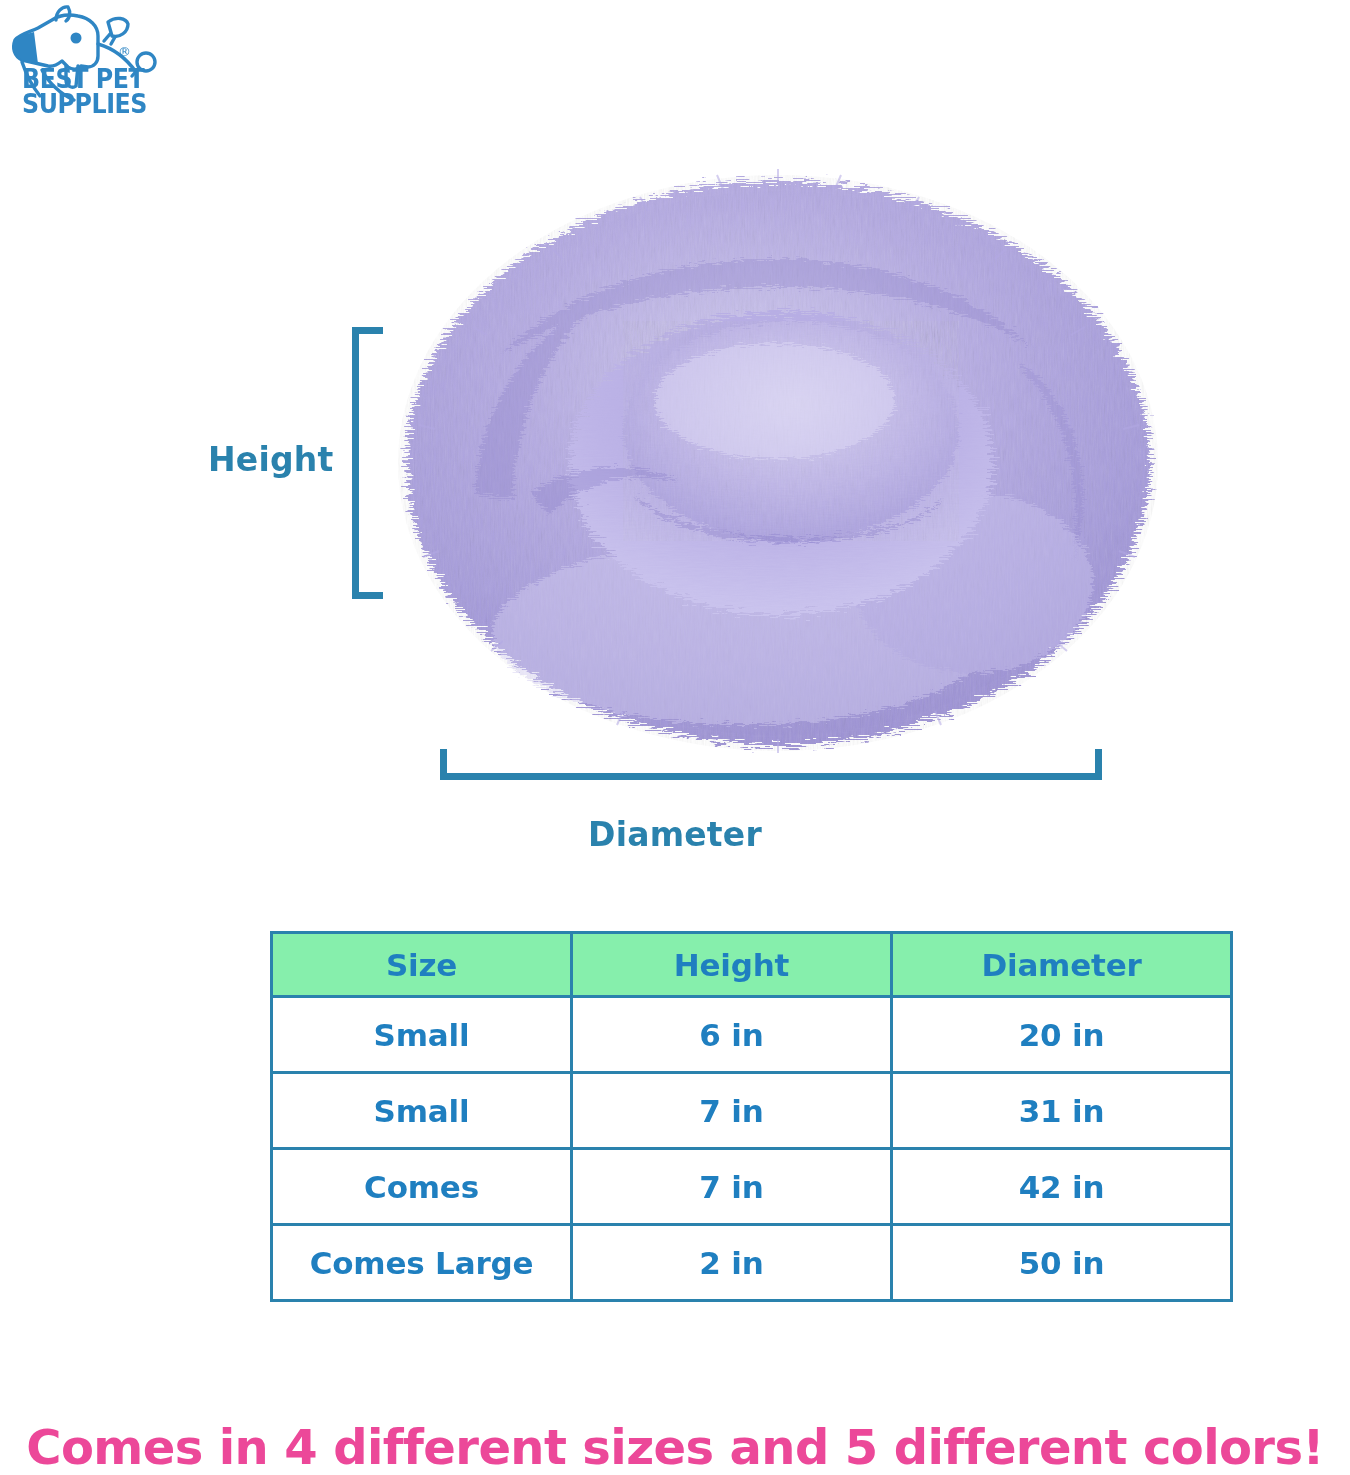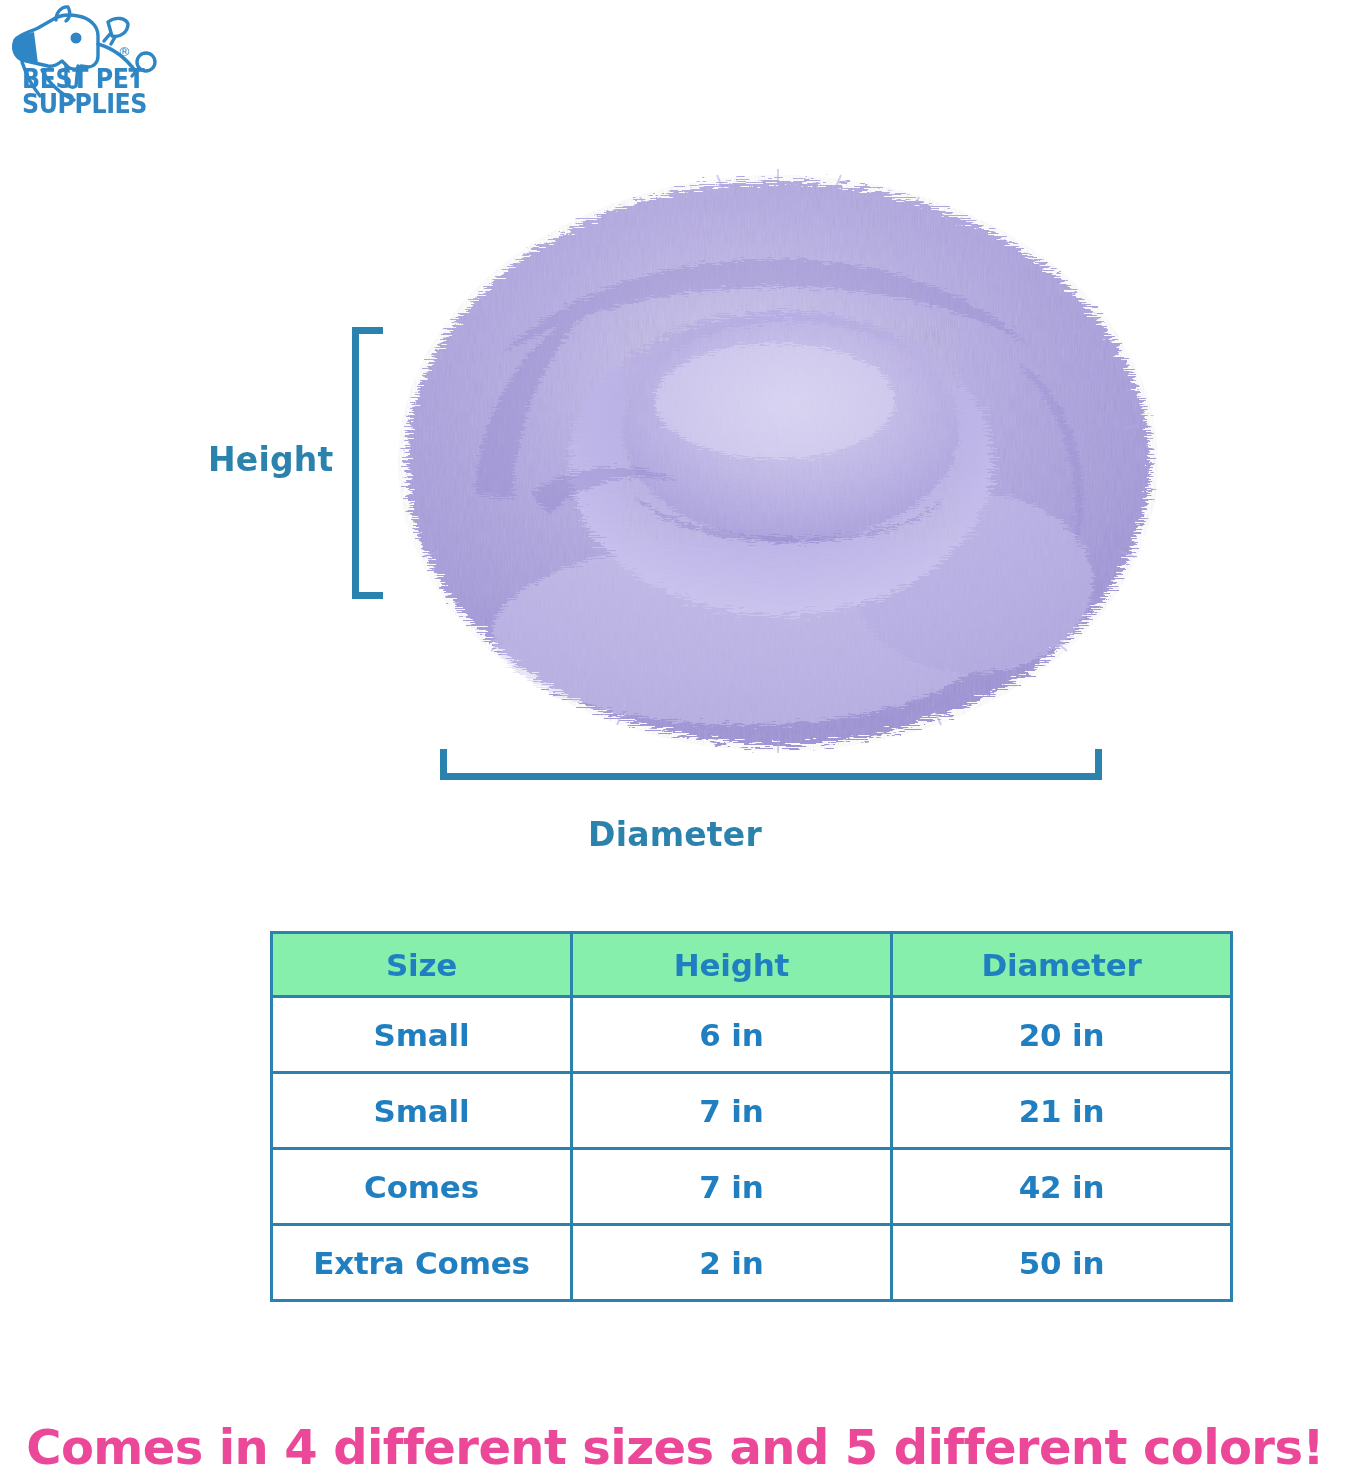--- a/index.html
+++ b/index.html
@@ -334,29 +334,29 @@
     </thead>
     <tbody>
       <tr>
         <td>Small</td>
         <td>6 in</td>
         <td>20 in</td>
       </tr>
       <tr>
         <td>Small</td>
         <td>7 in</td>
-        <td>21 in</td>
+        <td>31 in</td>
       </tr>
       <tr>
         <td>Comes</td>
         <td>7 in</td>
         <td>42 in</td>
       </tr>
       <tr>
-        <td>Extra Comes</td>
+        <td>Comes Large</td>
         <td>2 in</td>
         <td>50 in</td>
       </tr>
     </tbody>
   </table>
 
   <div id="tagline">Comes in 4 different sizes and 5 different colors!</div>
 
 </div>
 

